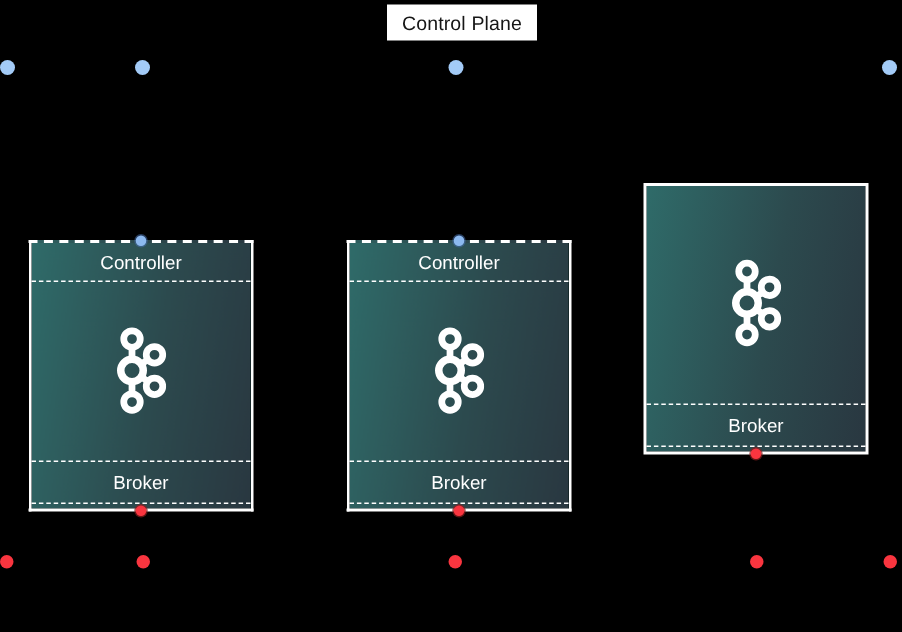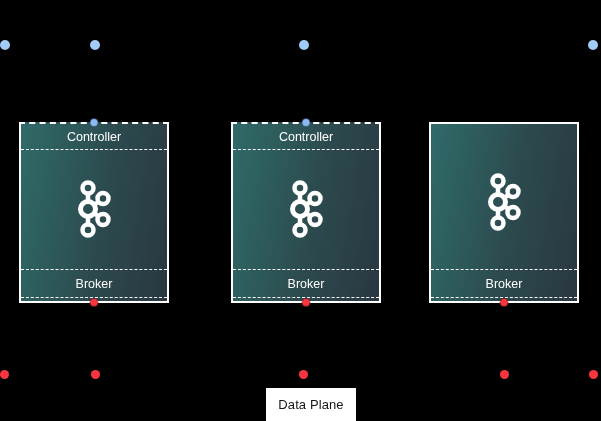--- a/index.html
+++ b/index.html
@@ -20,21 +20,21 @@
   .bus-dot{position:absolute;border-radius:50%;}
   .bus-dot.blue{width:10px;height:10px;top:40px;background:#a3cbf7;}
   .bus-dot.red{width:9px;height:9px;top:370px;background:#f9353f;}
 
   
   .node{
     position:absolute;top:122px;width:146px;height:177px;
     border:2px solid #ffffff;
     background:linear-gradient(100deg,#2f6b69 0%,#2c4a4e 55%,#293740 100%);
   }
-  .node.dashed-top{border-top:2px dashed #ffffff;}
+  .node.dashed-top{border-top:2px dashed #ffffff;margin-top:38px;}
   .section{
     position:absolute;left:0;right:0;color:#ffffff;font-size:12.5px;
     display:flex;align-items:center;justify-content:center;
   }
   .section.controller{top:0;height:25px;border-bottom:1.5px dashed #ffffff;}
   .section.broker{bottom:3px;height:27px;border-top:1.5px dashed #ffffff;border-bottom:1.5px dashed #ffffff;text-align:right;}
   .logo-wrap{position:absolute;left:0;right:0;top:28px;bottom:36px;
     display:flex;align-items:center;justify-content:center;}
   .node.no-controller .logo-wrap{top:14px;}
 
@@ -43,20 +43,23 @@
   .connector.top{top:-5px;background:#8cb9ef;box-shadow:0 0 0 1px rgba(70,110,170,.55);}
   .connector.bottom{bottom:-5px;background:#f9353f;box-shadow:0 0 0 1px rgba(140,30,30,.7);}
 
   svg{display:block;}
 </style>
 </head>
 <body>
 
 <div class="canvas">
 
+  <div class="plane-label control">
+    <span>Control Plane</span>
+  </div>
 
   <div class="bus-dot blue" style="left:0px"></div>
   <div class="bus-dot blue" style="left:90px"></div>
   <div class="bus-dot blue" style="left:299px"></div>
   <div class="bus-dot blue" style="left:588px"></div>
 
   <div class="node dashed-top" style="left:19px">
     <div class="connector top"></div>
     <div class="section controller">
       <span>Controller</span>
@@ -123,17 +126,14 @@
     </div>
     <div class="connector bottom"></div>
   </div>
 
   <div class="bus-dot red" style="left:0px"></div>
   <div class="bus-dot red" style="left:90.5px"></div>
   <div class="bus-dot red" style="left:298.5px"></div>
   <div class="bus-dot red" style="left:499.5px"></div>
   <div class="bus-dot red" style="left:588.5px"></div>
 
-  <div class="plane-label data">
-    <span>Data Plane</span>
-  </div>
 
 </div>
 
 </body></html>

